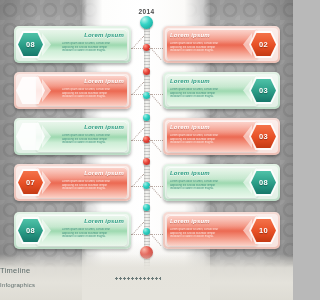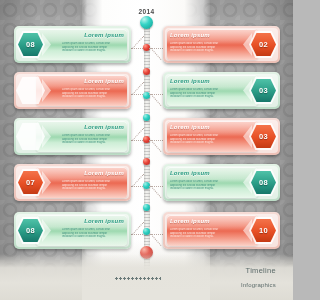--- a/index.html
+++ b/index.html
@@ -167,21 +167,21 @@
 
   
   .gloss{
     position:absolute;left:0;right:0;top:0;height:48%;
     border-radius:4px 4px 0 0;
     background:linear-gradient(180deg,rgba(255,255,255,.45),rgba(255,255,255,0));
     pointer-events:none;
   }
 
   
-  #footer{position:absolute;left:0;right:17px;top:265px;text-align:right;}
+  #footer{position:absolute;left:0;right:17px;top:265px;text-align:left;}
   #footer .f1{font-size:7.5px;color:#5c6b6a;letter-spacing:.3px;line-height:11px;}
   #footer .f2{font-size:6px;color:#5c6b6a;letter-spacing:.2px;line-height:9px;}
   #dotrow{
     margin:1px auto 1px;width:46px;height:3px;
     background-image:radial-gradient(circle at 1.5px 1.5px,#6b7a79 0 1.1px,rgba(0,0,0,0) 1.3px);
     background-size:4px 3px;
   }
 </style>
 </head>
 <body>

